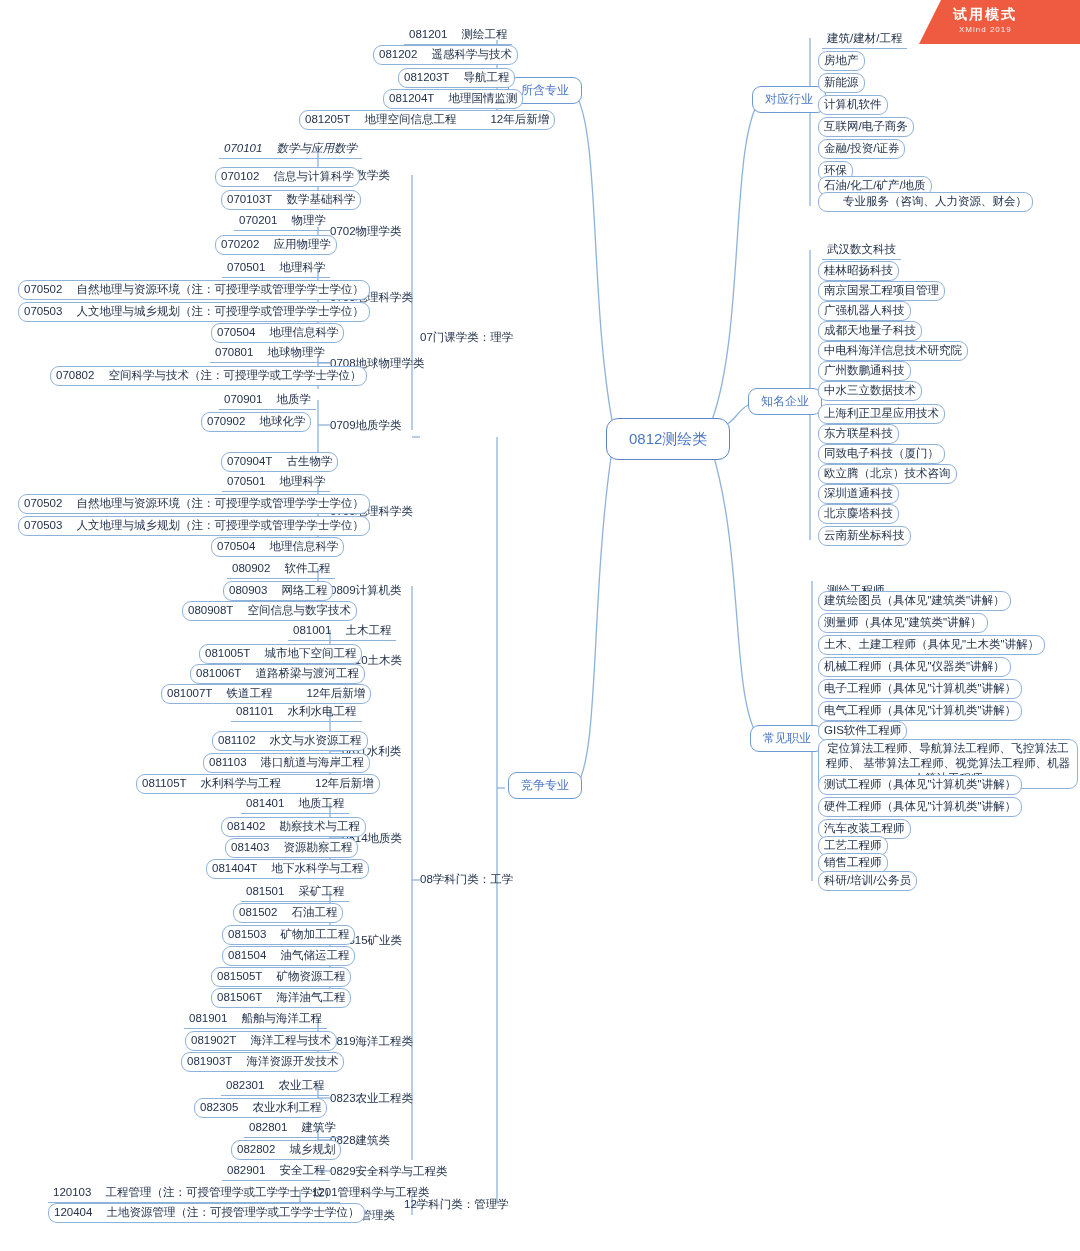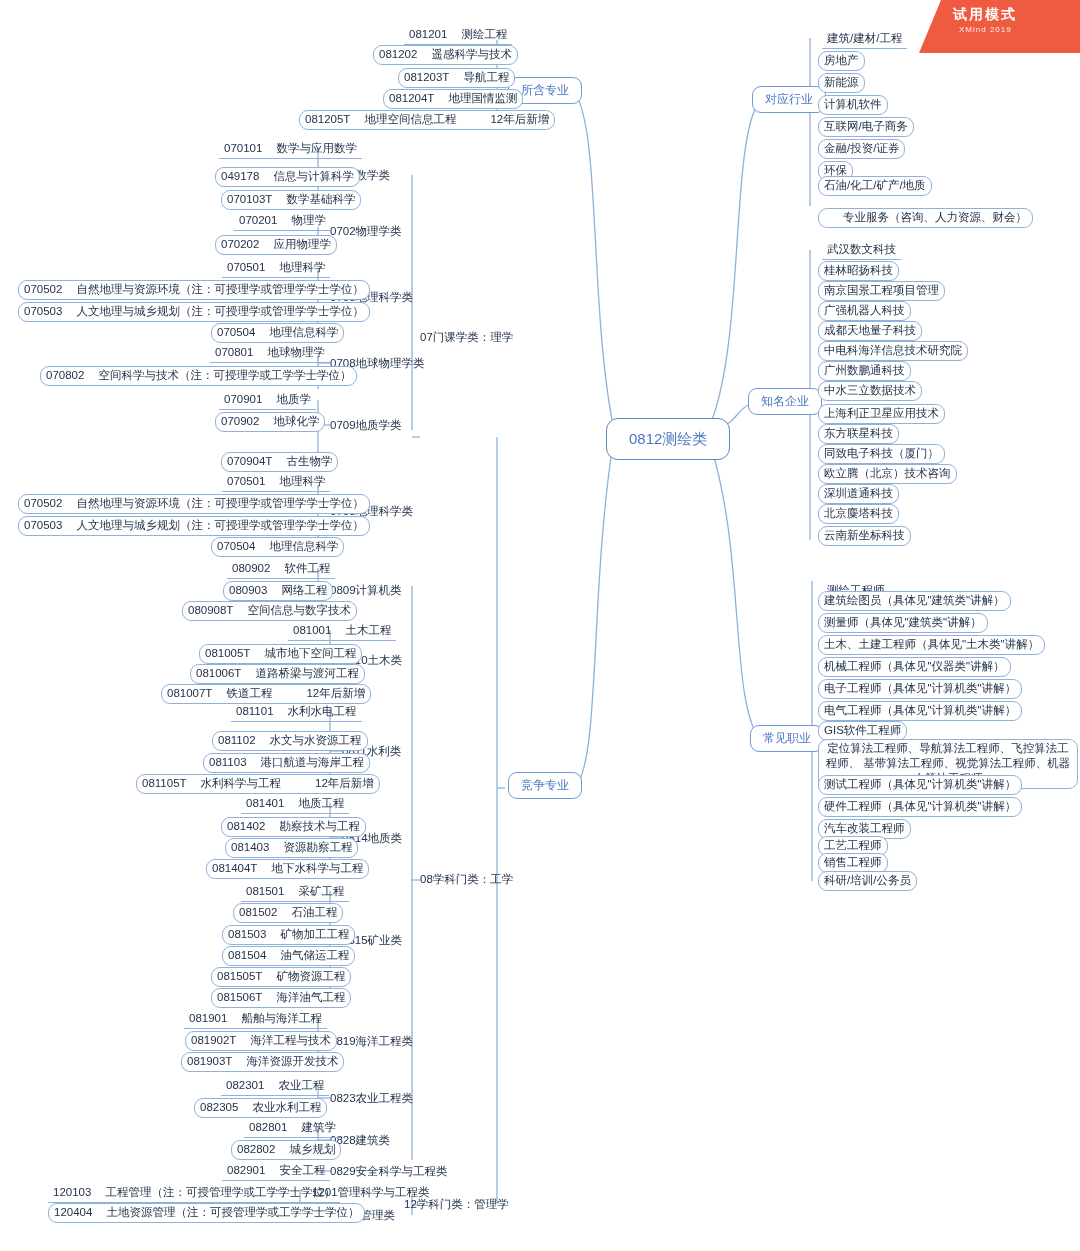--- a/index.html
+++ b/index.html
@@ -23,21 +23,21 @@
   
   .pill{position:absolute;border:1.4px solid #6e9ad4;border-radius:9px;background:#ffffff;
         color:#4a77c4;font-size:12px;line-height:15px;padding:5px 12px;white-space:nowrap;
         text-align:center;}
 
   
   .center{position:absolute;border:1.8px solid #5b87c8;border-radius:12px;background:#ffffff;
           color:#4a77c4;font-size:15px;line-height:20px;padding:10px 22px;white-space:nowrap;}
 
   
-  .ribbon{position:absolute;right:0;top:0;width:161px;height:53px;background:#ef5b40;
+  .ribbon{position:absolute;right:0;top:0;width:161px;height:44px;background:#ef5b40;
           color:#ffffff;clip-path:polygon(22px 0,100% 0,100% 100%,0 100%);}
   .ribbon .rtxt{position:absolute;left:34px;top:6px;font-size:14px;font-weight:bold;letter-spacing:2px;}
   .ribbon .rsub{position:absolute;left:40px;top:25px;font-size:8px;letter-spacing:1px;opacity:.92;}
 </style>
 </head>
 <body>
 
 <div id="canvas">
 
   <svg class="wires" viewBox="0 0 1080 1251">
@@ -144,21 +144,21 @@
   <div class="leaf box" style="left:299px;top:110px;"><span>081205T</span><span class="gap"></span><span>地理空间信息工程</span><span class="gap-l"></span><span>12年后新增</span></div>
 
   <div class="leaf ul" style="left:822px;top:30px;">建筑/建材/工程</div>
   <div class="leaf box" style="left:818px;top:51px;">房地产</div>
   <div class="leaf box" style="left:818px;top:73px;">新能源</div>
   <div class="leaf box" style="left:818px;top:95px;">计算机软件</div>
   <div class="leaf box" style="left:818px;top:117px;">互联网/电子商务</div>
   <div class="leaf box" style="left:818px;top:139px;">金融/投资/证券</div>
   <div class="leaf box" style="left:818px;top:161px;">环保</div>
   <div class="leaf box" style="left:818px;top:176px;">石油/化工/矿产/地质</div>
-  <div class="leaf box" style="left:818px;top:208px;padding-left:24px;">专业服务（咨询、人力资源、财会）</div>
+  <div class="leaf box" style="left:818px;top:192px;padding-left:24px;">专业服务（咨询、人力资源、财会）</div>
 
   <div class="leaf ul" style="left:822px;top:241px;">武汉数文科技</div>
   <div class="leaf box" style="left:818px;top:261px;">桂林昭扬科技</div>
   <div class="leaf box" style="left:818px;top:281px;">南京国景工程项目管理</div>
   <div class="leaf box" style="left:818px;top:301px;">广强机器人科技</div>
   <div class="leaf box" style="left:818px;top:321px;">成都天地量子科技</div>
   <div class="leaf box" style="left:818px;top:341px;">中电科海洋信息技术研究院</div>
   <div class="leaf box" style="left:818px;top:361px;">广州数鹏通科技</div>
   <div class="leaf box" style="left:818px;top:381px;">中水三立数据技术</div>
   <div class="leaf box" style="left:818px;top:404px;">上海利正卫星应用技术</div>
@@ -184,41 +184,41 @@
   <div class="leaf box" style="left:818px;top:819px;">汽车改装工程师</div>
   <div class="leaf box" style="left:818px;top:836px;">工艺工程师</div>
   <div class="leaf box" style="left:818px;top:853px;">销售工程师</div>
   <div class="leaf box" style="left:818px;top:871px;">科研/培训/公务员</div>
 
   <div class="grp" style="left:420px;top:330px;">07门课学类：理学</div>
   <div class="grp" style="left:420px;top:872px;">08学科门类：工学</div>
   <div class="grp" style="left:404px;top:1197px;">12学科门类：管理学</div>
 
   <div class="grp" style="left:330px;top:168px;">0701数学类</div>
-  <div class="leaf ul" style="left:219px;top:140px;"><span>070101</span><span class="gap"></span><span>数学与应用数学</span></div>
-  <div class="leaf box" style="left:215px;top:167px;"><span>049178</span><span class="gap"></span><span>信息与计算科学</span></div>
+  <div class="leaf ul" style="left:219px;top:140px;font-style:italic;"><span>070101</span><span class="gap"></span><span>数学与应用数学</span></div>
+  <div class="leaf box" style="left:215px;top:167px;"><span>070102</span><span class="gap"></span><span>信息与计算科学</span></div>
   <div class="leaf box" style="left:221px;top:190px;"><span>070103T</span><span class="gap"></span><span>数学基础科学</span></div>
 
   <div class="grp" style="left:330px;top:224px;">0702物理学类</div>
   <div class="leaf ul" style="left:234px;top:212px;"><span>070201</span><span class="gap"></span><span>物理学</span></div>
   <div class="leaf box" style="left:215px;top:235px;"><span>070202</span><span class="gap"></span><span>应用物理学</span></div>
 
   <div class="grp" style="left:330px;top:290px;">0705地理科学类</div>
   <div class="leaf ul" style="left:222px;top:259px;"><span>070501</span><span class="gap"></span><span>地理科学</span></div>
   <div class="leaf box" style="left:18px;top:280px;"><span>070502</span><span class="gap"></span><span>自然地理与资源环境（注：可授理学或管理学学士学位）</span></div>
   <div class="leaf box" style="left:18px;top:302px;"><span>070503</span><span class="gap"></span><span>人文地理与城乡规划（注：可授理学或管理学学士学位）</span></div>
   <div class="leaf box" style="left:211px;top:323px;"><span>070504</span><span class="gap"></span><span>地理信息科学</span></div>
 
   <div class="grp" style="left:330px;top:356px;">0708地球物理学类</div>
   <div class="leaf ul" style="left:210px;top:344px;"><span>070801</span><span class="gap"></span><span>地球物理学</span></div>
-  <div class="leaf box" style="left:40px;top:366px;"><span>070802</span><span class="gap"></span><span>空间科学与技术（注：可授理学或工学学士学位）</span></div>
+  <div class="leaf box" style="left:50px;top:366px;"><span>070802</span><span class="gap"></span><span>空间科学与技术（注：可授理学或工学学士学位）</span></div>
 
   <div class="grp" style="left:330px;top:418px;">0709地质学类</div>
   <div class="leaf ul" style="left:219px;top:391px;"><span>070901</span><span class="gap"></span><span>地质学</span></div>
-  <div class="leaf box" style="left:215px;top:412px;"><span>070902</span><span class="gap"></span><span>地球化学</span></div>
+  <div class="leaf box" style="left:201px;top:412px;"><span>070902</span><span class="gap"></span><span>地球化学</span></div>
   <div class="leaf box" style="left:221px;top:452px;"><span>070904T</span><span class="gap"></span><span>古生物学</span></div>
 
   <div class="grp" style="left:330px;top:504px;">0705地理科学类</div>
   <div class="leaf ul" style="left:222px;top:473px;"><span>070501</span><span class="gap"></span><span>地理科学</span></div>
   <div class="leaf box" style="left:18px;top:494px;"><span>070502</span><span class="gap"></span><span>自然地理与资源环境（注：可授理学或管理学学士学位）</span></div>
   <div class="leaf box" style="left:18px;top:516px;"><span>070503</span><span class="gap"></span><span>人文地理与城乡规划（注：可授理学或管理学学士学位）</span></div>
   <div class="leaf box" style="left:211px;top:537px;"><span>070504</span><span class="gap"></span><span>地理信息科学</span></div>
 
   <div class="grp" style="left:330px;top:583px;">0809计算机类</div>
   <div class="leaf ul" style="left:227px;top:560px;"><span>080902</span><span class="gap"></span><span>软件工程</span></div>

